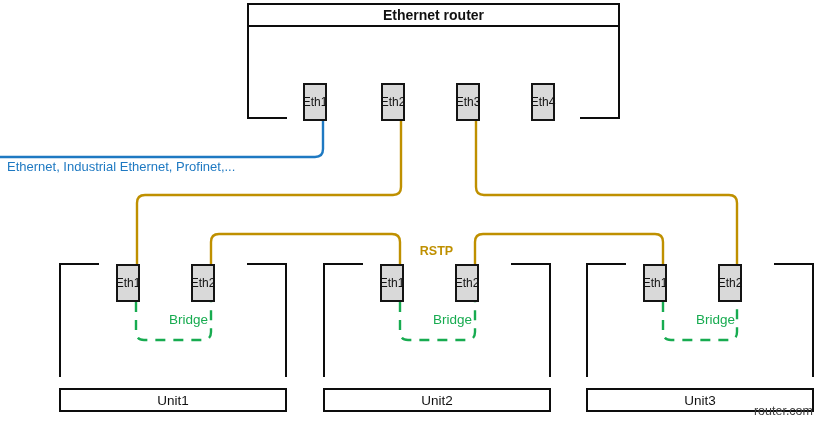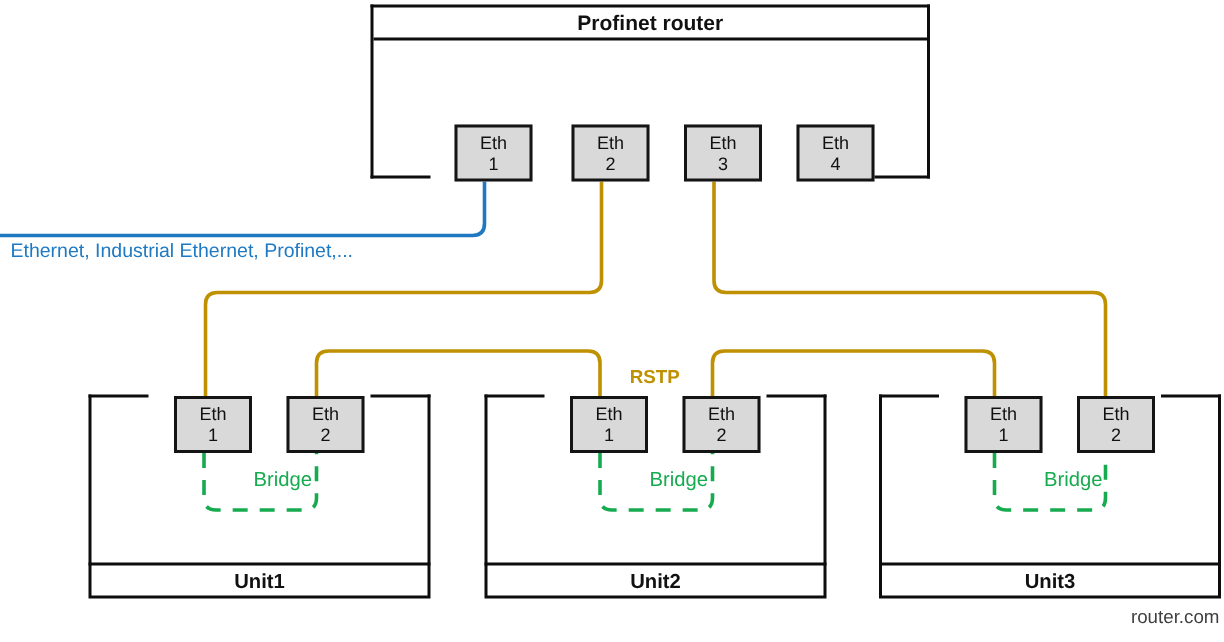--- a/index.html
+++ b/index.html
@@ -22,37 +22,37 @@
   }
   .router-title {
     height:20px; border-bottom:2px solid var(--box-border);
     display:flex; align-items:center; justify-content:center;
     font-weight:bold; font-size:14px;
   }
   .stub { position:absolute; width:40px; height:2px; background:var(--box-border); z-index:2; }
 
   
   .port {
-    position:absolute; width:52px; height:38px; box-sizing:border-box;
+    position:absolute; width:24px; height:38px; box-sizing:border-box;
     background:var(--port-fill); border:2px solid #141414;
-    display:flex; flex-direction:column; align-items:center; justify-content:center;
+    display:flex; flex-direction:row; align-items:center; justify-content:center;
     font-size:12px; line-height:1.18; z-index:3; text-align:center;
   }
 
   
   .unit-body {
     position:absolute; top:263px; width:228px; height:114px;
     border-left:2px solid var(--box-border); border-right:2px solid var(--box-border);
     box-sizing:border-box; z-index:2;
   }
   .unit-label {
-    position:absolute; top:375px; width:228px; height:24px;
+    position:absolute; top:388px; width:228px; height:24px;
     border:2px solid var(--box-border); box-sizing:border-box;
     display:flex; align-items:center; justify-content:center;
-    font-weight:bold; font-size:13.5px; z-index:2;
+    font-weight:normal; font-size:13.5px; z-index:2;
   }
 
   
   .uplink-label {
     position:absolute; left:7px; top:131px; font-size:13px;
     color:var(--wire-blue); z-index:4; white-space:nowrap;margin-top:28px;
   }
   .rstp-label {
     position:absolute; left:406px; top:205px; width:61px; text-align:center;
     font-weight:bold; font-size:12.5px; color:var(--wire-gold); z-index:4;margin-top:39px;
@@ -74,21 +74,21 @@
   <path class="wire-gold" d="M401 121 L401 187 Q401 195 393 195 L145 195 Q137 195 137 203 L137 264"></path>
   <path class="wire-gold" d="M476 121 L476 187 Q476 195 484 195 L729 195 Q737 195 737 203 L737 264"></path>
   <path class="wire-gold" d="M211 264 L211 242 Q211 234 219 234 L392 234 Q400 234 400 242 L400 264"></path>
   <path class="wire-gold" d="M475 264 L475 242 Q475 234 483 234 L655 234 Q663 234 663 242 L663 264"></path>
   <path class="wire-green" d="M136 302 L136 332 Q136 340 144 340 L203 340 Q211 340 211 332 L211 302"></path>
   <path class="wire-green" d="M400 302 L400 332 Q400 340 408 340 L467 340 Q475 340 475 332 L475 302"></path>
   <path class="wire-green" d="M663 302 L663 332 Q663 340 671 340 L729 340 Q737 340 737 332 L737 302"></path>
 </svg>
 
 <div class="router-box">
-  <div class="router-title">Profinet router</div>
+  <div class="router-title">Ethernet router</div>
 </div>
 <div class="stub" style="left:247px; top:117px;"></div>
 <div class="stub" style="left:580px; top:117px;"></div>
 
 <div class="port" style="left:303px; top:83px;">
   <span>Eth</span>
   <span>1</span>
 </div>
 <div class="port" style="left:381px; top:83px;">
   <span>Eth</span>

